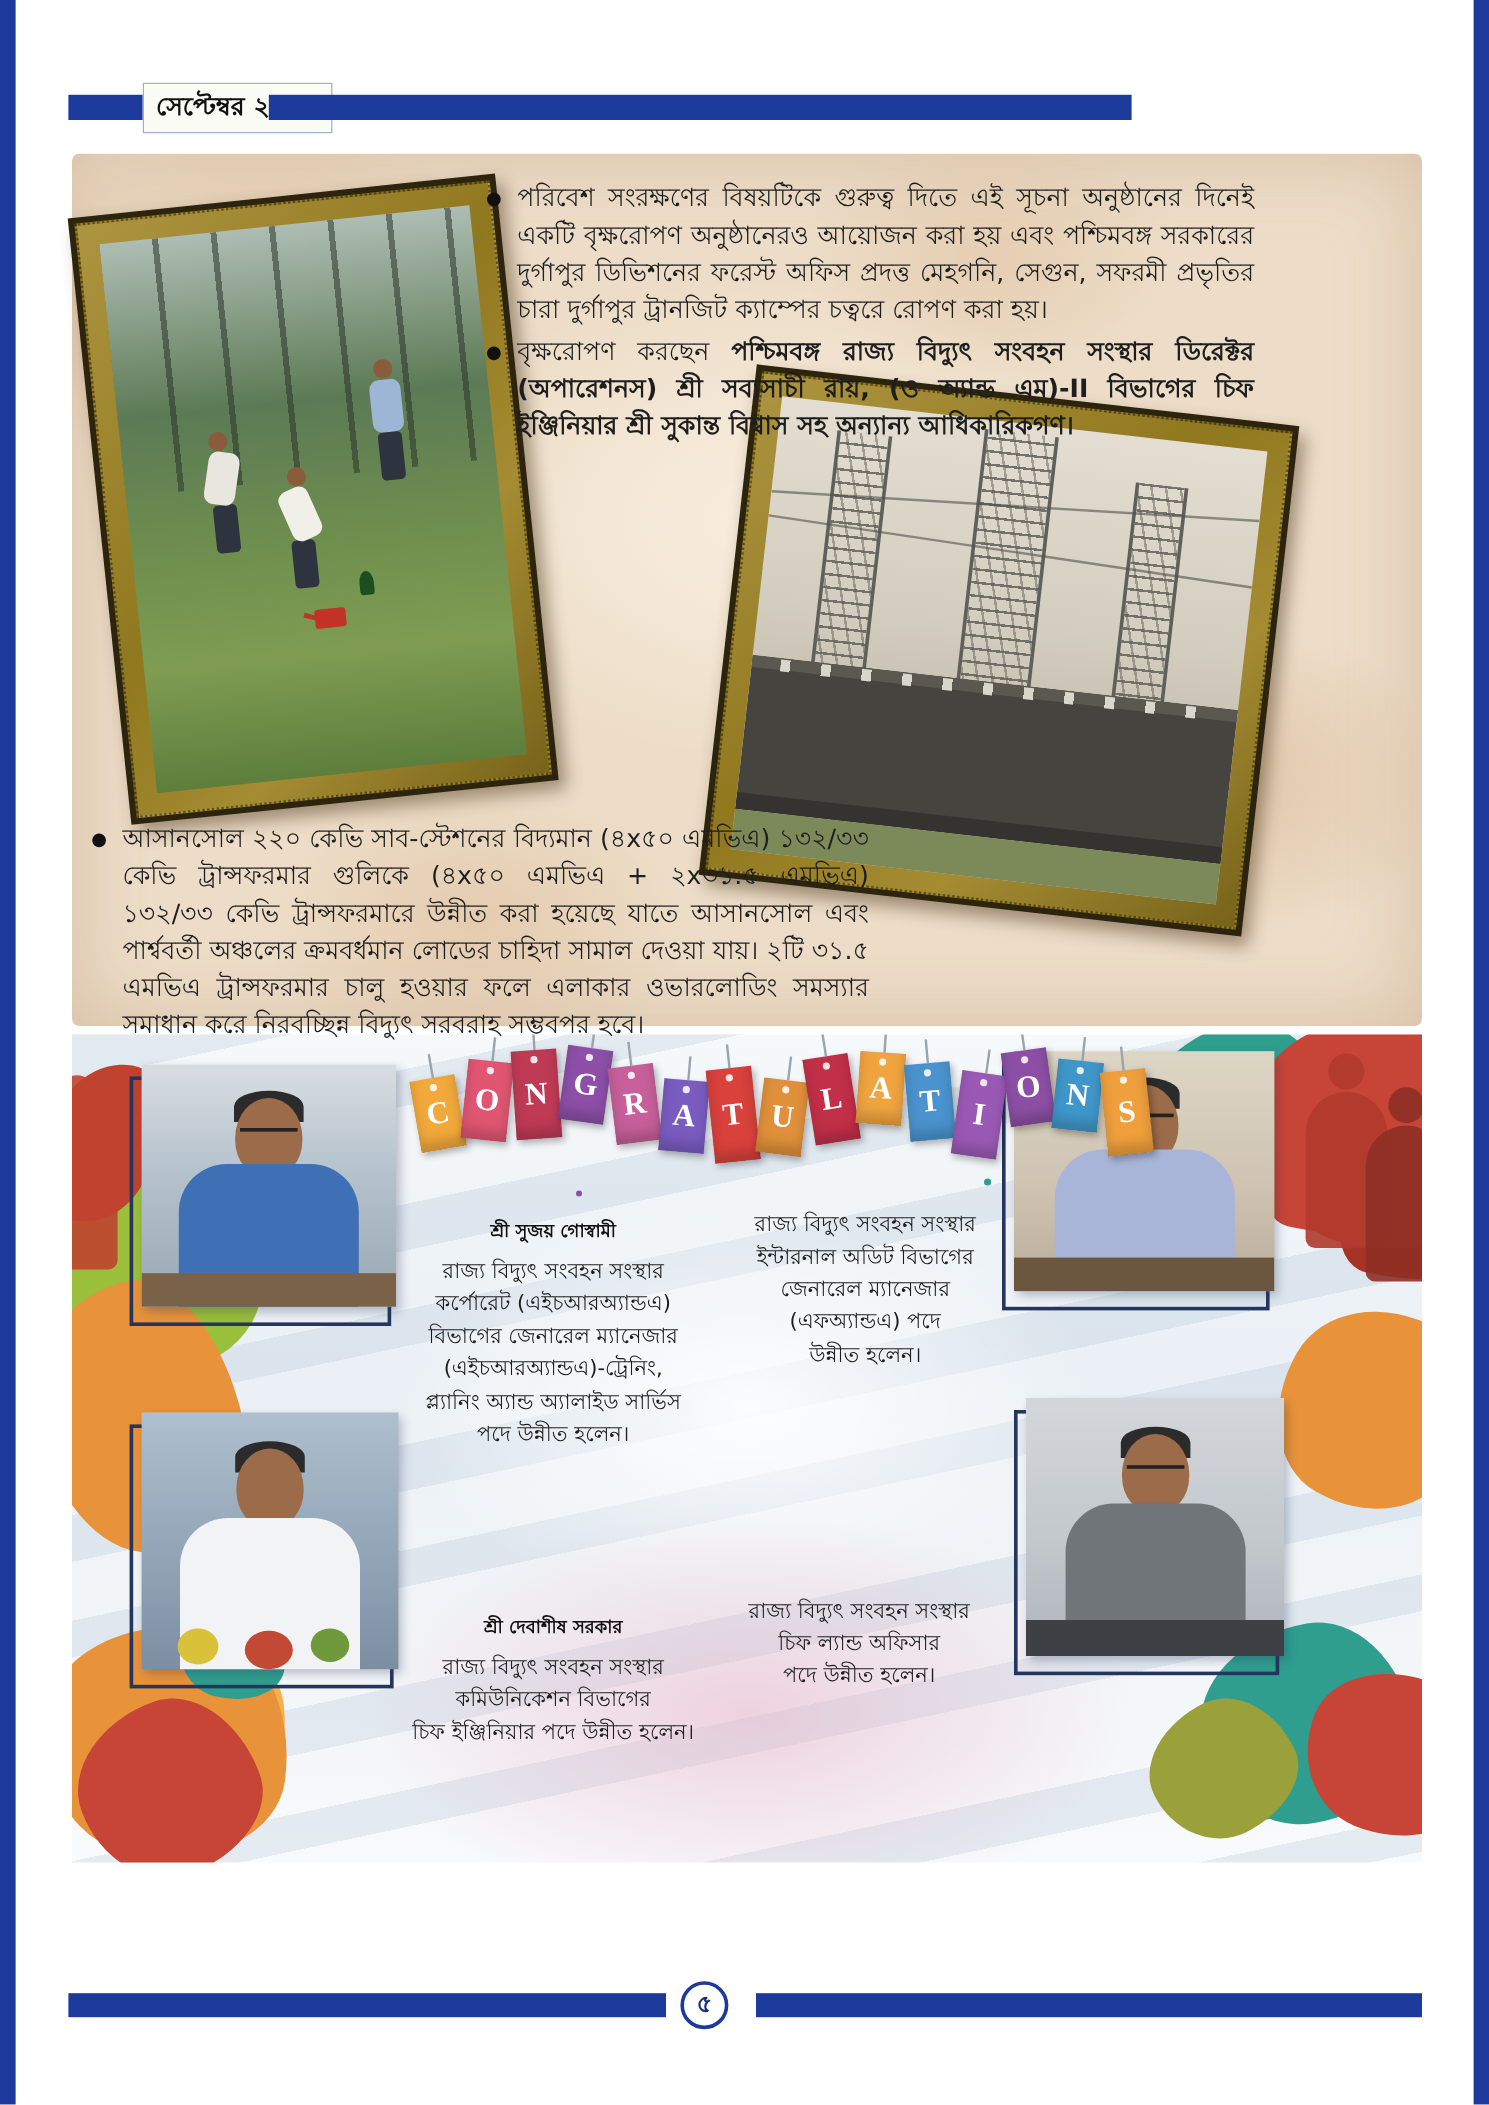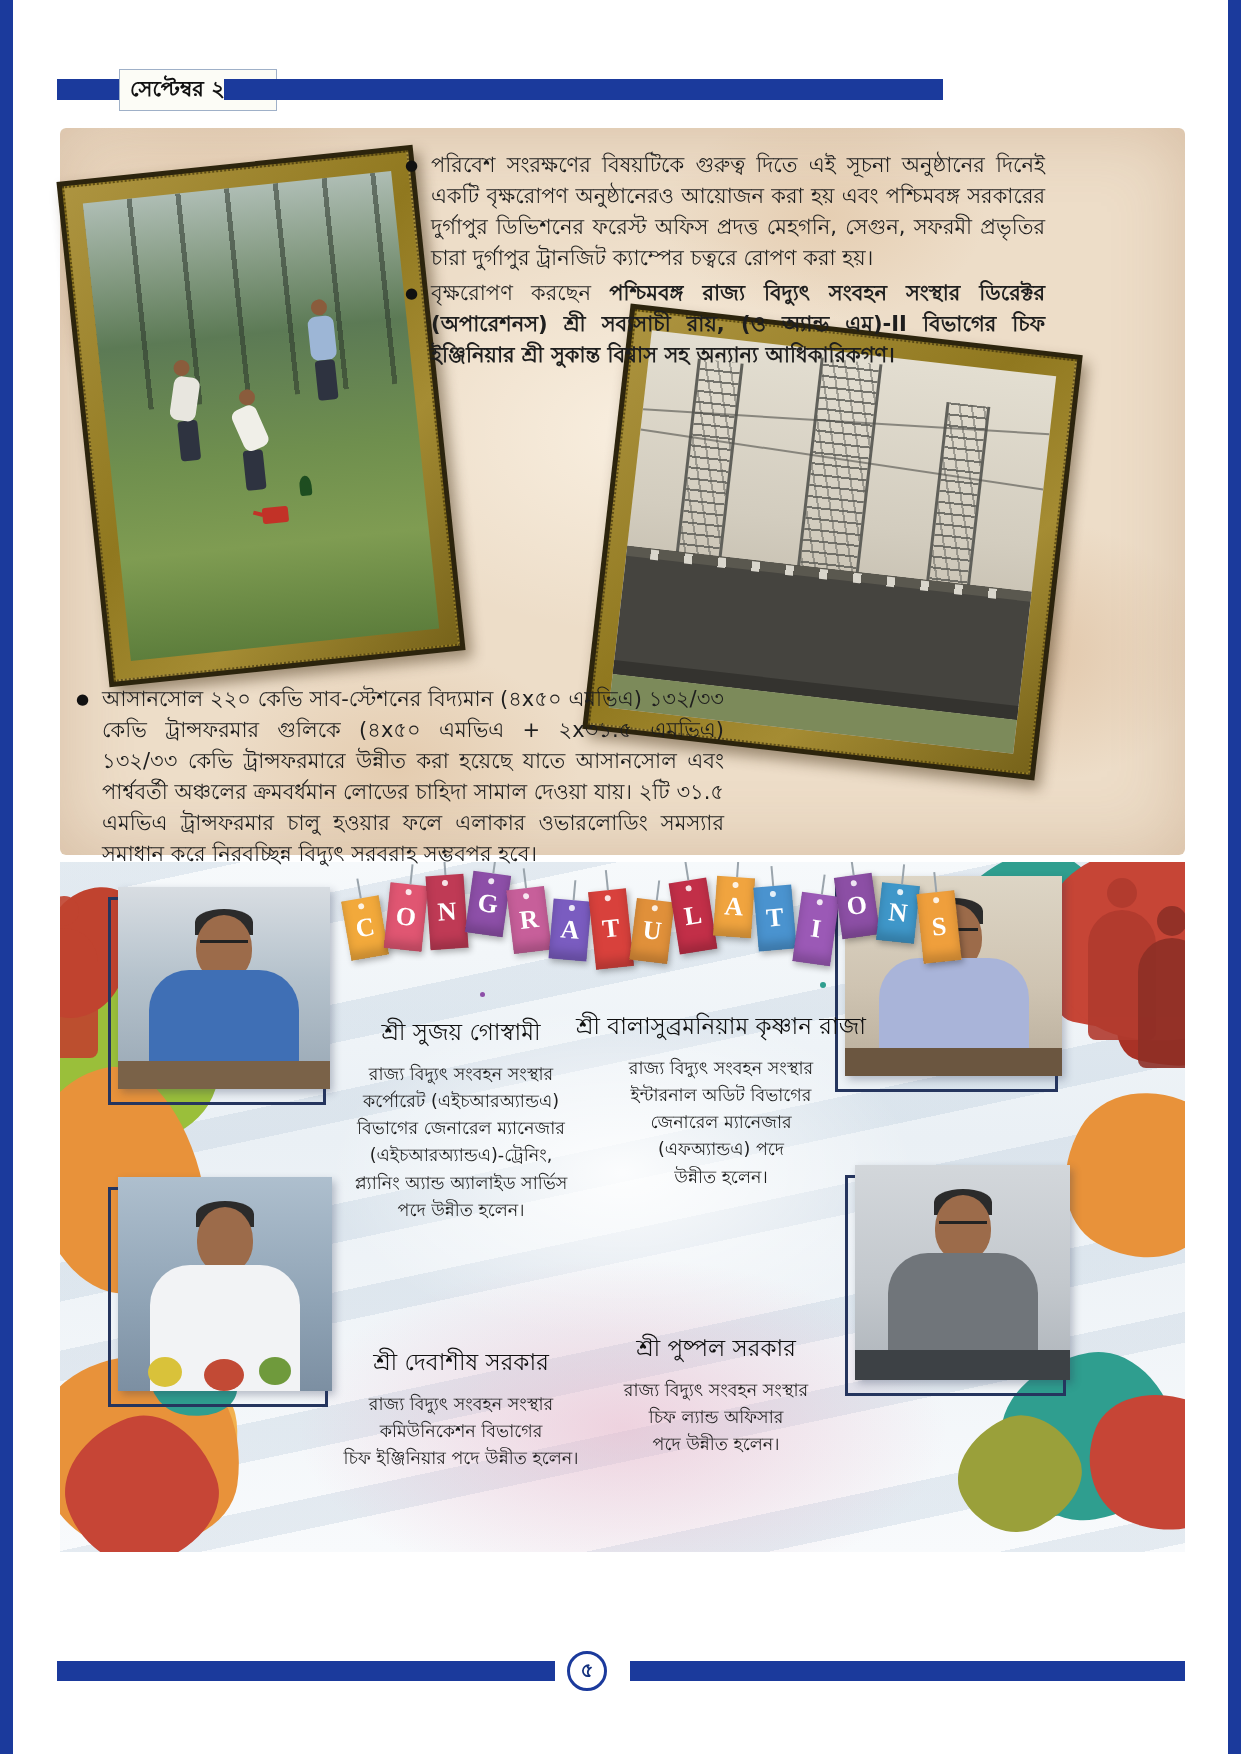--- a/index.html
+++ b/index.html
@@ -170,21 +170,21 @@
   .fl2{left:40%;bottom:0;width:40px;height:32px;background:#c24a35;}
   .fl3{left:66%;bottom:3%;width:32px;height:28px;background:#6f9a3c;}
   .pic4 .portrait{background:linear-gradient(180deg,#d3d7db 0%,#c3c8cd 55%,#aeb4ba 100%);}
   .pic4 .p-body{background:#70757a;} .pic4 .p-desk{background:#3d4145;}
   .pic1{left:58px;top:25px;width:212px;height:202px;}
   .pic2{left:785px;top:14px;width:217px;height:200px;}
   .pic3{left:58px;top:315px;width:214px;height:214px;}
   .pic4{left:795px;top:303px;width:215px;height:215px;}
   
   .caption{position:absolute;z-index:3;text-align:center;}
-  .caption h3{margin:0 0 8px;font-size:23px;font-weight:400;color:#101010;}
+  .caption h3{margin:0 0 8px;font-size:15px;font-weight:700;color:#101010;}
   .caption p{margin:0;font-size:17.5px;line-height:1.55;color:#1d1d1d;}
   .cap1{left:278px;top:152px;width:246px;}
   .cap2{left:516px;top:146px;width:290px;}
   .cap3{left:278px;top:482px;width:246px;}
   .cap4{left:528px;top:468px;width:256px;}
   
   .fbar{position:absolute;height:20px;background:#1b3a9c;top:1661px;}
   .fbar1{left:57px;width:498px;}
   .fbar2{left:630px;width:555px;}
   .page-num{position:absolute;left:567px;top:1651px;width:40px;height:40px;border-radius:50%;
@@ -336,21 +336,20 @@
     <div class="pcard pic2">
       <div class="portrait">
         <div class="p-hair"></div>
           <div class="p-head"></div>
           <div class="p-glasses"></div>
         <div class="p-body"></div>
           <div class="p-desk"></div>
       </div>
     </div>
     <div class="caption cap2">
-      <h3>শ্রী বালাসুব্রমনিয়াম কৃষ্ণান রাজা</h3>
       <p>রাজ্য বিদ্যুৎ সংবহন সংস্থার</p>
       <p>ইন্টারনাল অডিট বিভাগের</p>
       <p>জেনারেল ম্যানেজার</p>
       <p>(এফঅ্যান্ডএ) পদে</p>
       <p>উন্নীত হলেন।</p>
     </div>
 
     <div class="pcard pic3">
       <div class="portrait">
         <div class="p-hair"></div>
@@ -371,21 +370,20 @@
     <div class="pcard pic4">
       <div class="portrait">
         <div class="p-hair"></div>
           <div class="p-head"></div>
           <div class="p-glasses"></div>
         <div class="p-body"></div>
           <div class="p-desk"></div>
       </div>
     </div>
     <div class="caption cap4">
-      <h3>শ্রী পুষ্পল সরকার</h3>
       <p>রাজ্য বিদ্যুৎ সংবহন সংস্থার</p>
       <p>চিফ ল্যান্ড অফিসার</p>
       <p>পদে উন্নীত হলেন।</p>
     </div>
 
   </section>
 
   <div class="fbar fbar1"></div>
   <div class="page-num">
     <span>৫</span>

